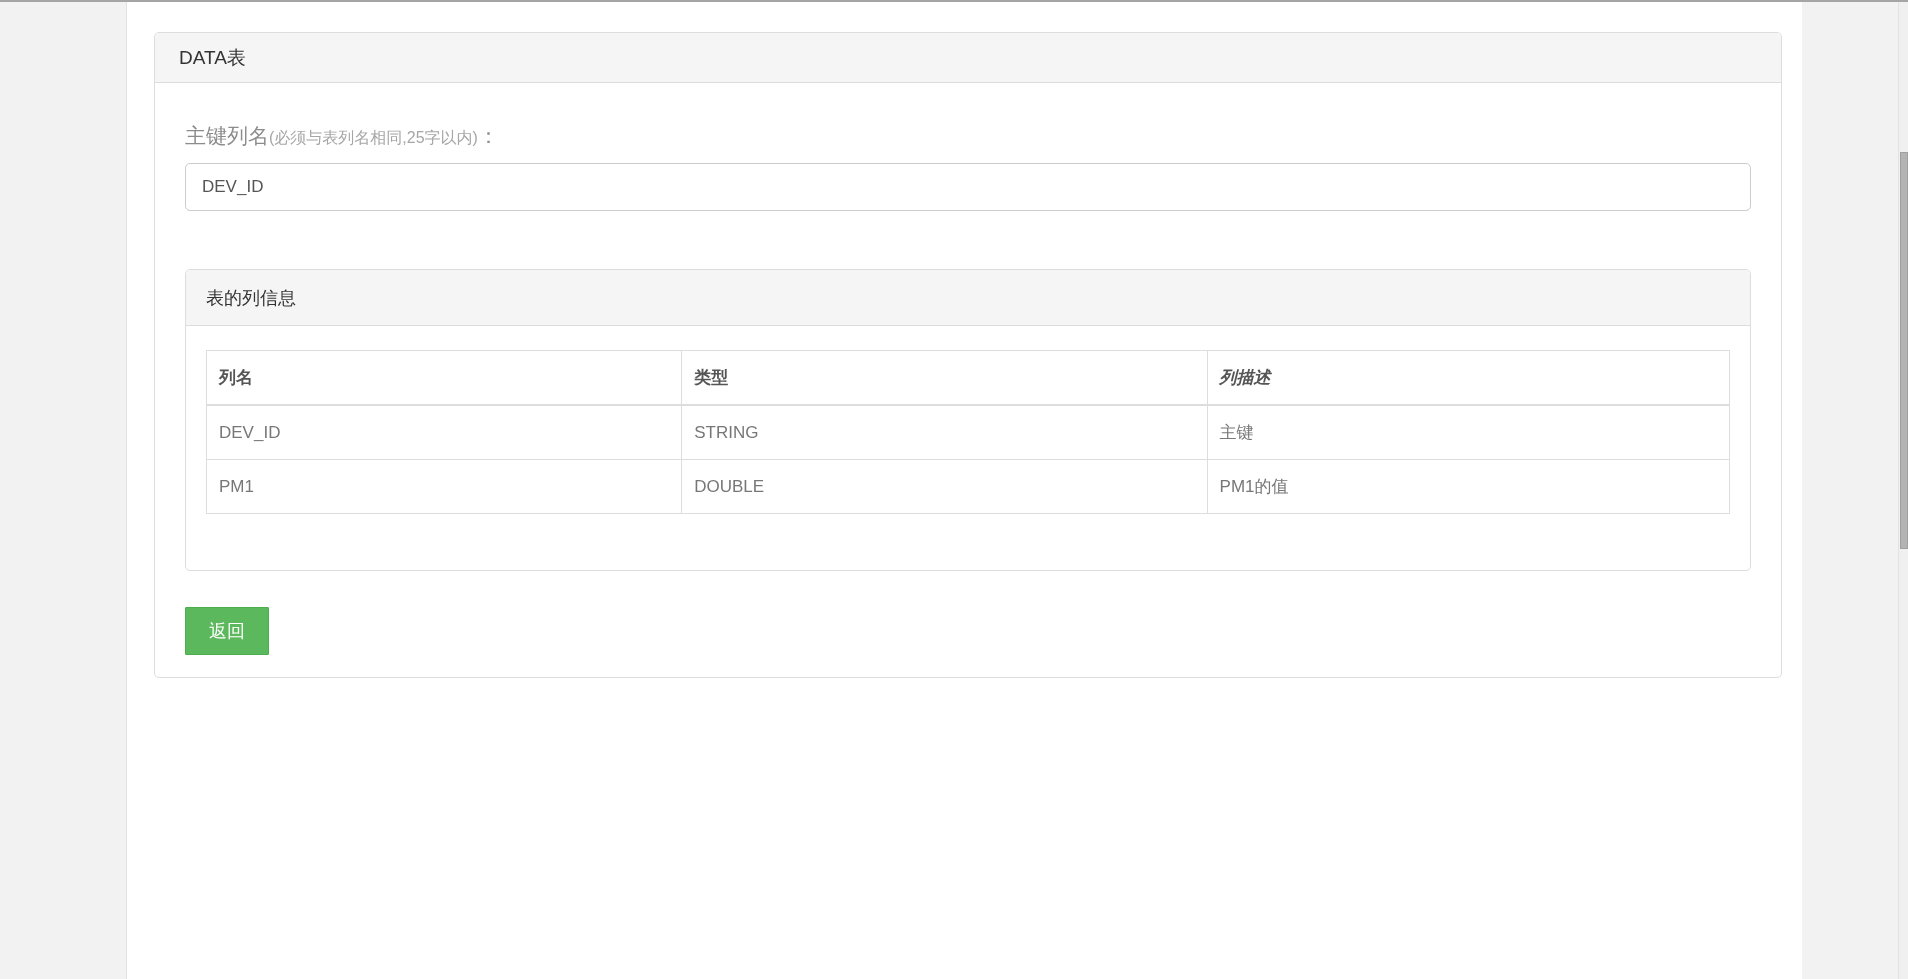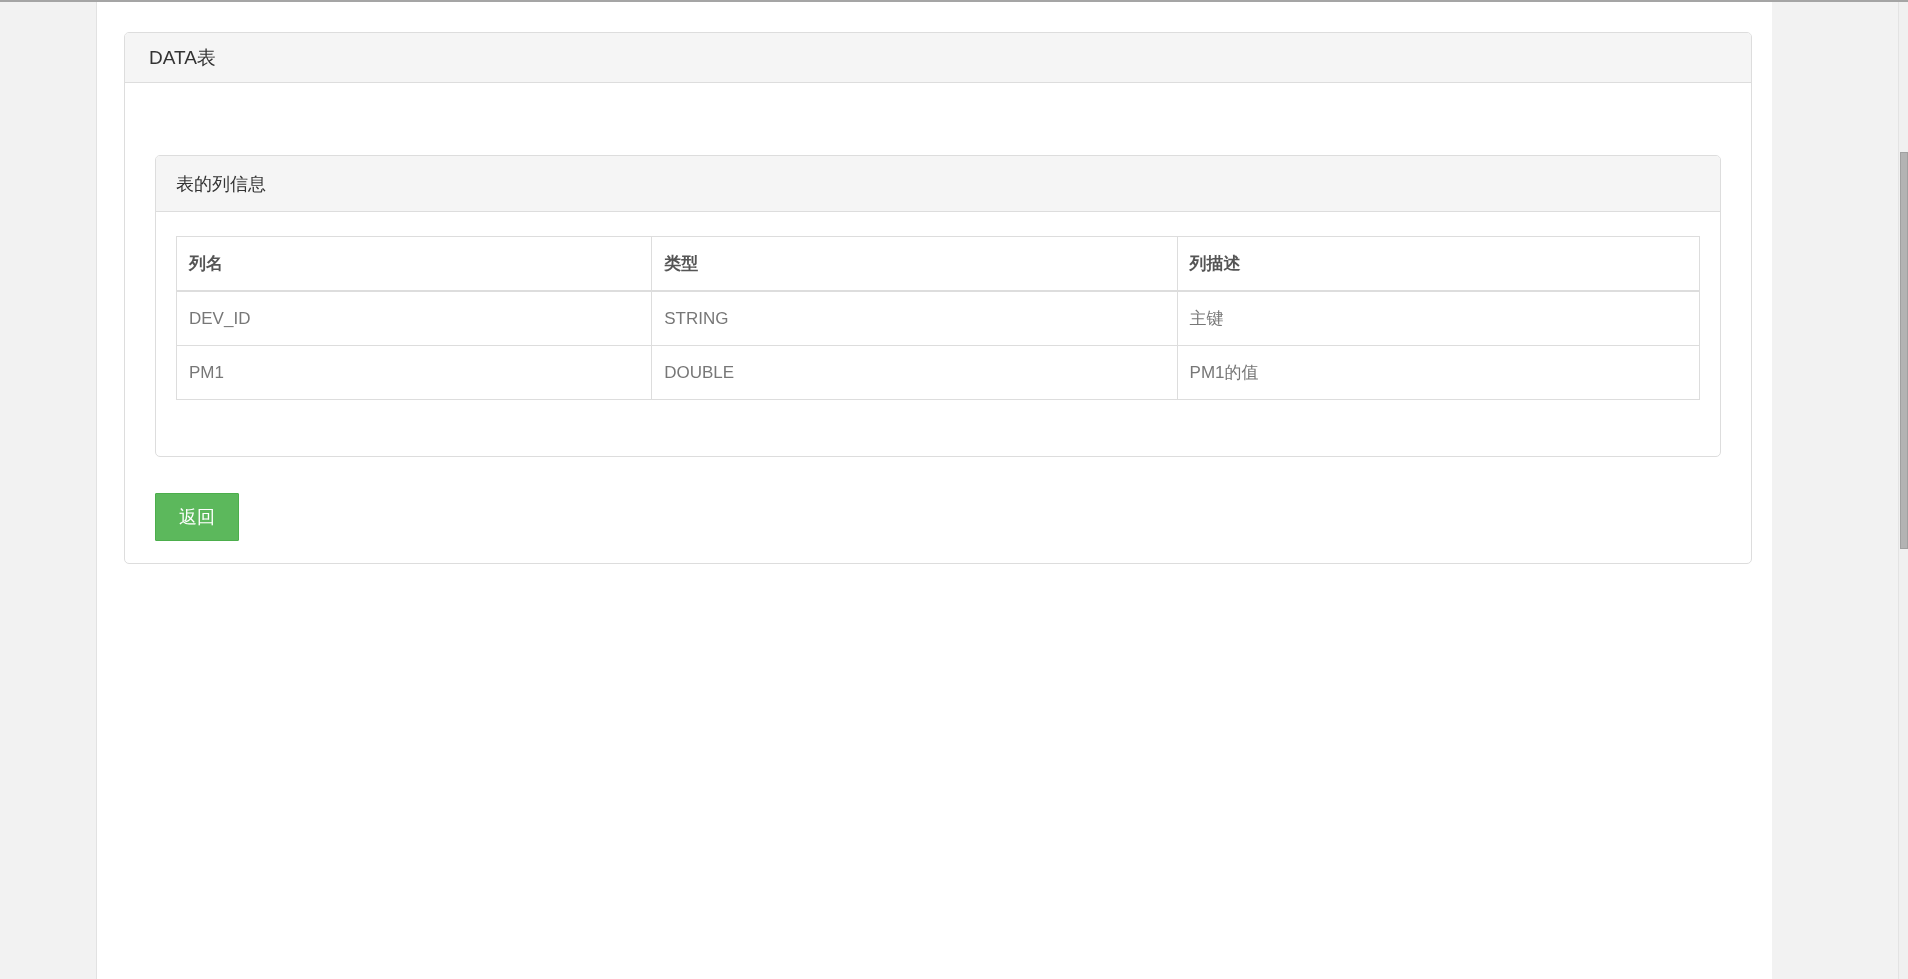--- a/index.html
+++ b/index.html
@@ -8,21 +8,21 @@
     overflow: hidden;
     background: #f2f2f2;
     font-family: "Liberation Sans", "DejaVu Sans", sans-serif;
   }
   .top-edge {
     position: absolute; top: 0; left: 0;
     width: 1908px; height: 2px;
     background: #a5a5a5; z-index: 30;
   }
   .content-area {
-    position: absolute; top: 2px; left: 96px;
+    position: absolute; top: 2px; left: 126px;
     width: 1676px; height: 977px;
     background: #ffffff;
     border-left: 1px solid #e2e2e2;
   }
   
   .panel {
     border: 1px solid #ddd;
     border-radius: 5px;
     background: #fff;
   }
@@ -54,21 +54,21 @@
     border: 1px solid #ccc;
     border-radius: 5px;
     padding: 0 16px;
     font-size: 17px; color: #555;
     font-family: "Liberation Sans", "DejaVu Sans", sans-serif;
     background: #fff;
     outline: none;
   }
 
   
-  .panel-inner { margin-top: 32px; }
+  .panel-inner { margin-top: 58px; }
   .panel-inner .panel-heading {
     height: 56px; line-height: 56px;
     font-size: 18px;
     padding: 0 20px;
   }
   .panel-inner .panel-body { padding: 24px 20px 56px 20px; }
 
   table.cols-table {
     width: 100%;
     border-collapse: collapse;
@@ -82,21 +82,21 @@
     font-size: 17px;
   }
   .cols-table th {
     color: #555;
     font-weight: bold;
     border-bottom: 2px solid #ddd;
   }
   .cols-table td { color: #777; }
   .col-w1 { width: 31.2%; }
   .col-w2 { width: 34.5%; }
-  .col-w3 { width: 34.3%; }
+  .col-w3 { width: 34.3%; font-style: italic; }
 
   .back-btn {
     margin-top: 36px;
     display: inline-block;
     min-width: 84px; height: 48px;
     padding: 0 20px;
     background: #5cb85c;
     border: 1px solid #4cae4c;
     border-radius: 1px;
     color: #fff; font-size: 18px;
@@ -131,20 +131,26 @@
   <div class="panel panel-outer">
 
     <div class="panel-heading">
       <span>DATA表</span>
     </div>
 
     <div class="panel-body">
 
 
 
+      <div class="form-group">
+        <div class="field-label">
+          <span>主键列名</span><span class="hint">(必须与表列名相同,25字以内)</span><span>：</span>
+        </div>
+        <input class="text-input" type="text" value="DEV_ID" style="">
+      </div>
 
       <div class="panel panel-inner">
         <div class="panel-heading">
           <span>表的列信息</span>
         </div>
         <div class="panel-body">
           <table class="cols-table">
             <thead>
               <tr>
                 <th class="col-w1">列名</th>

